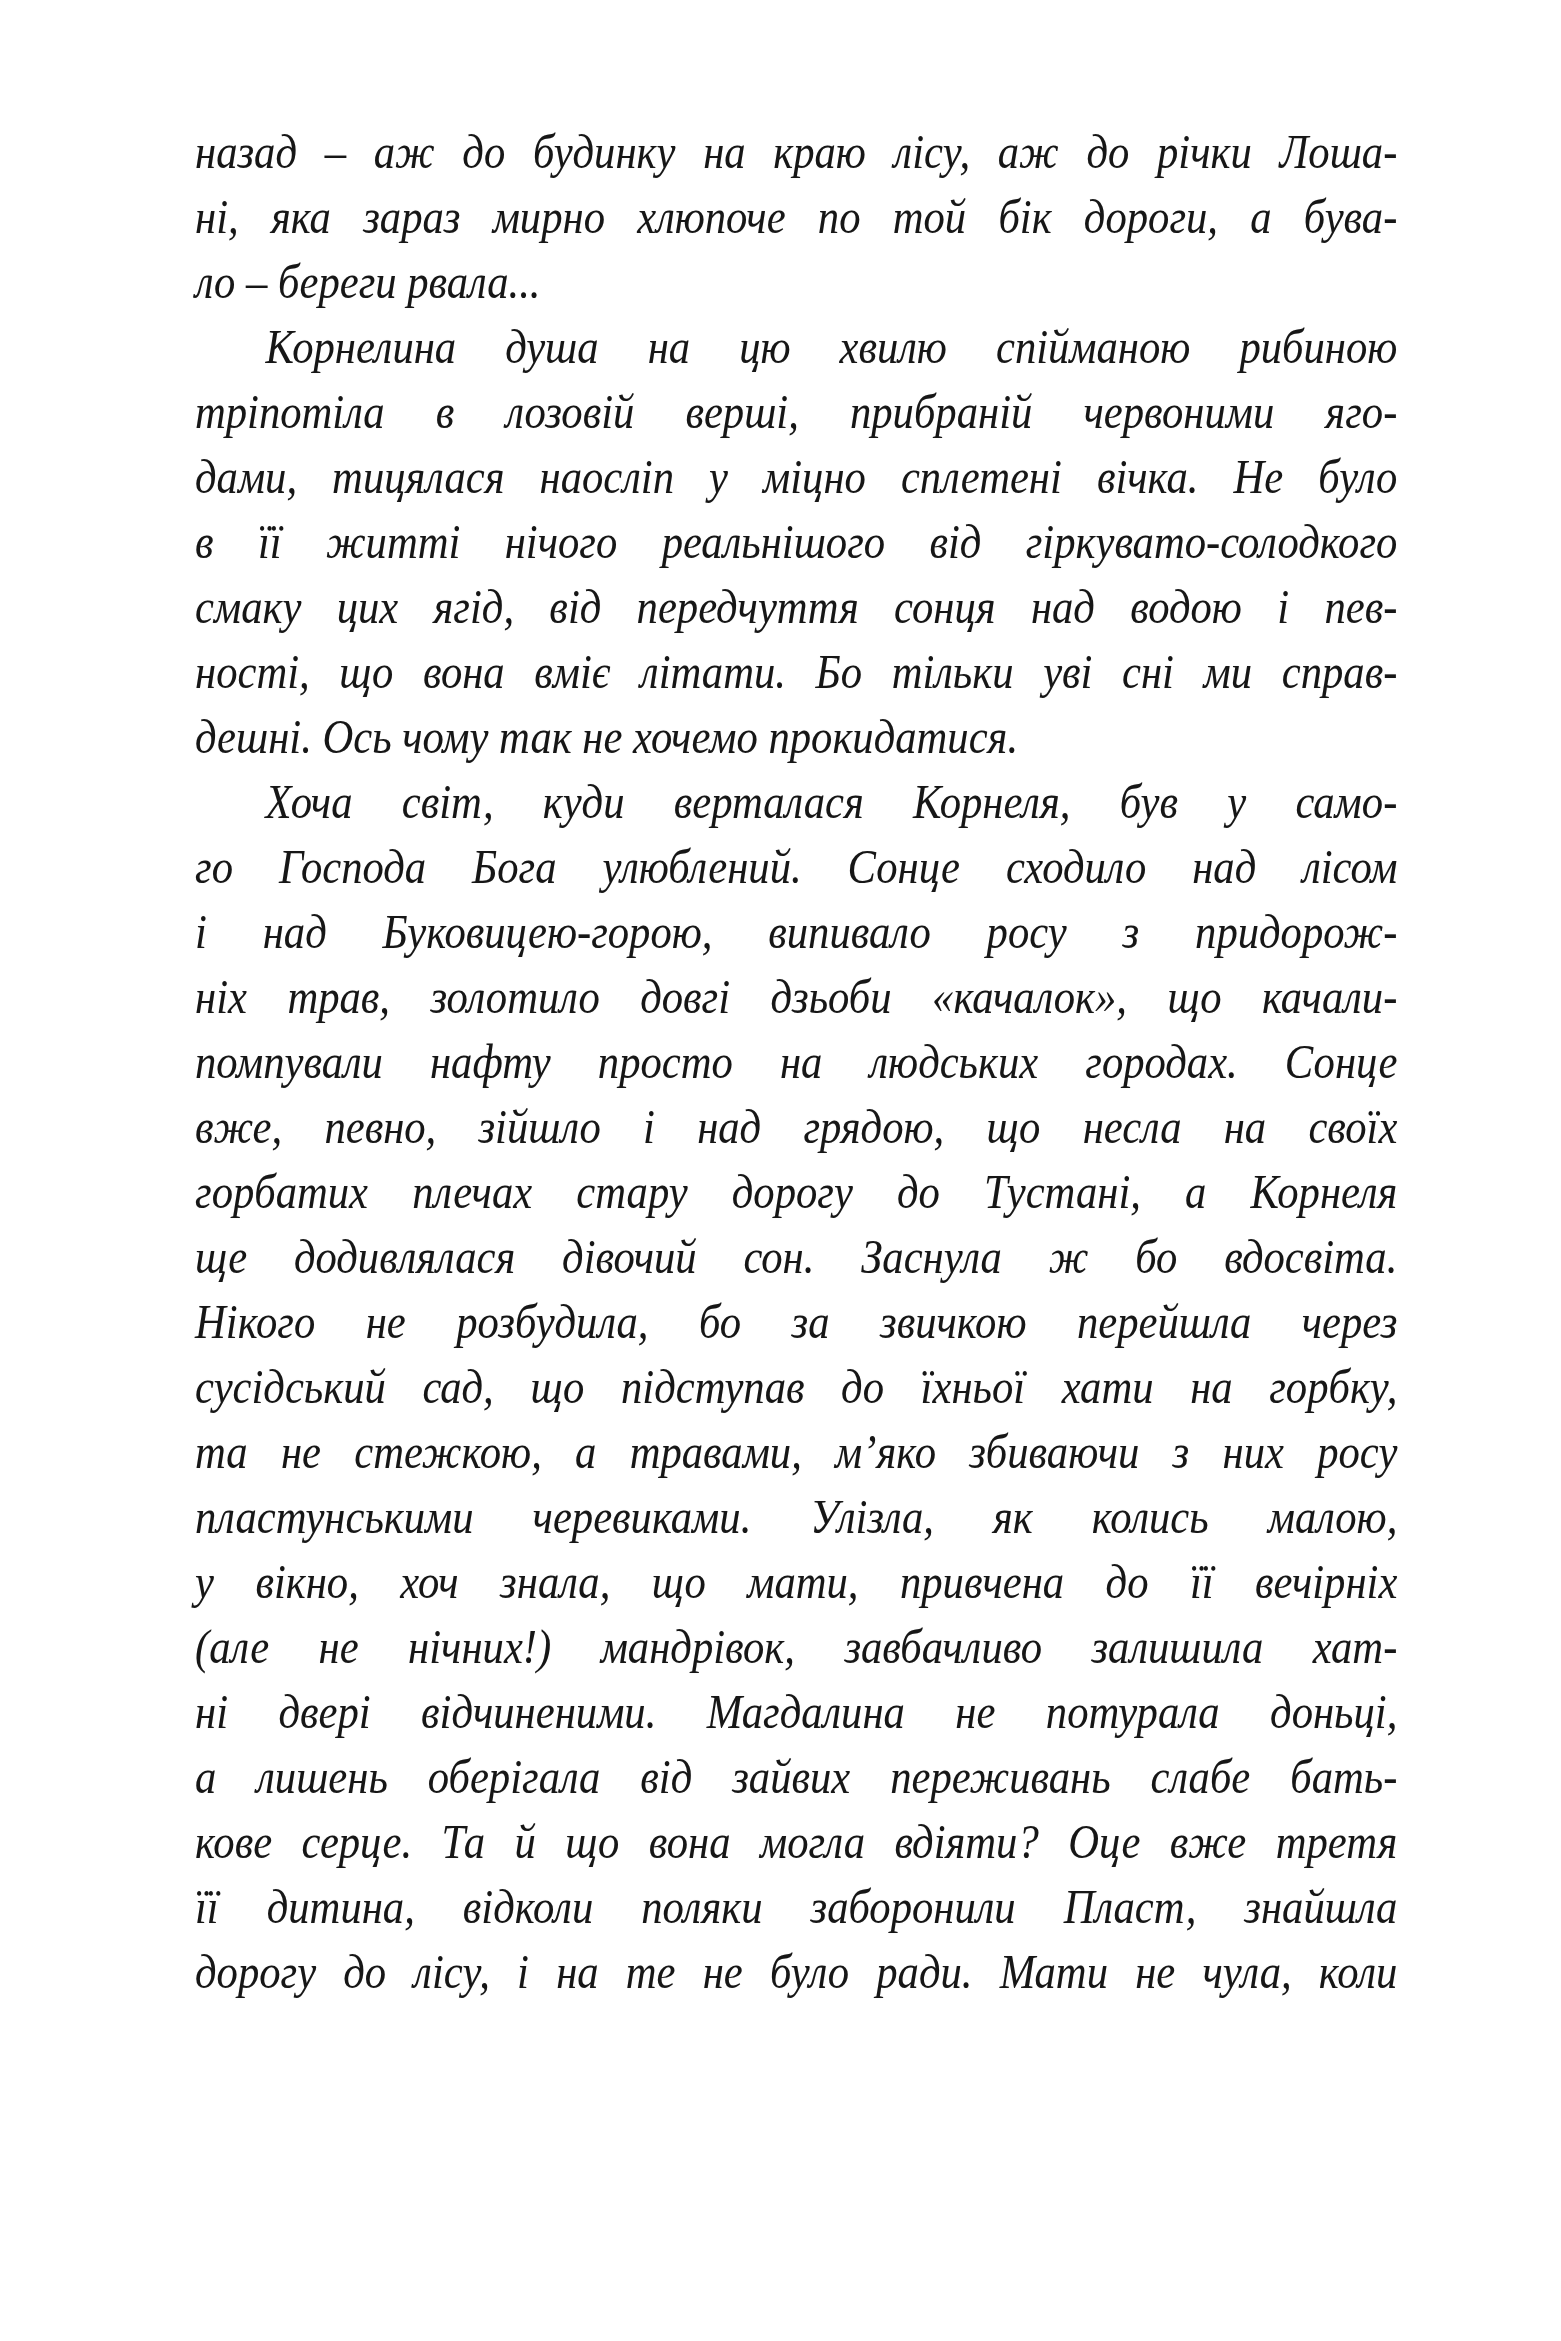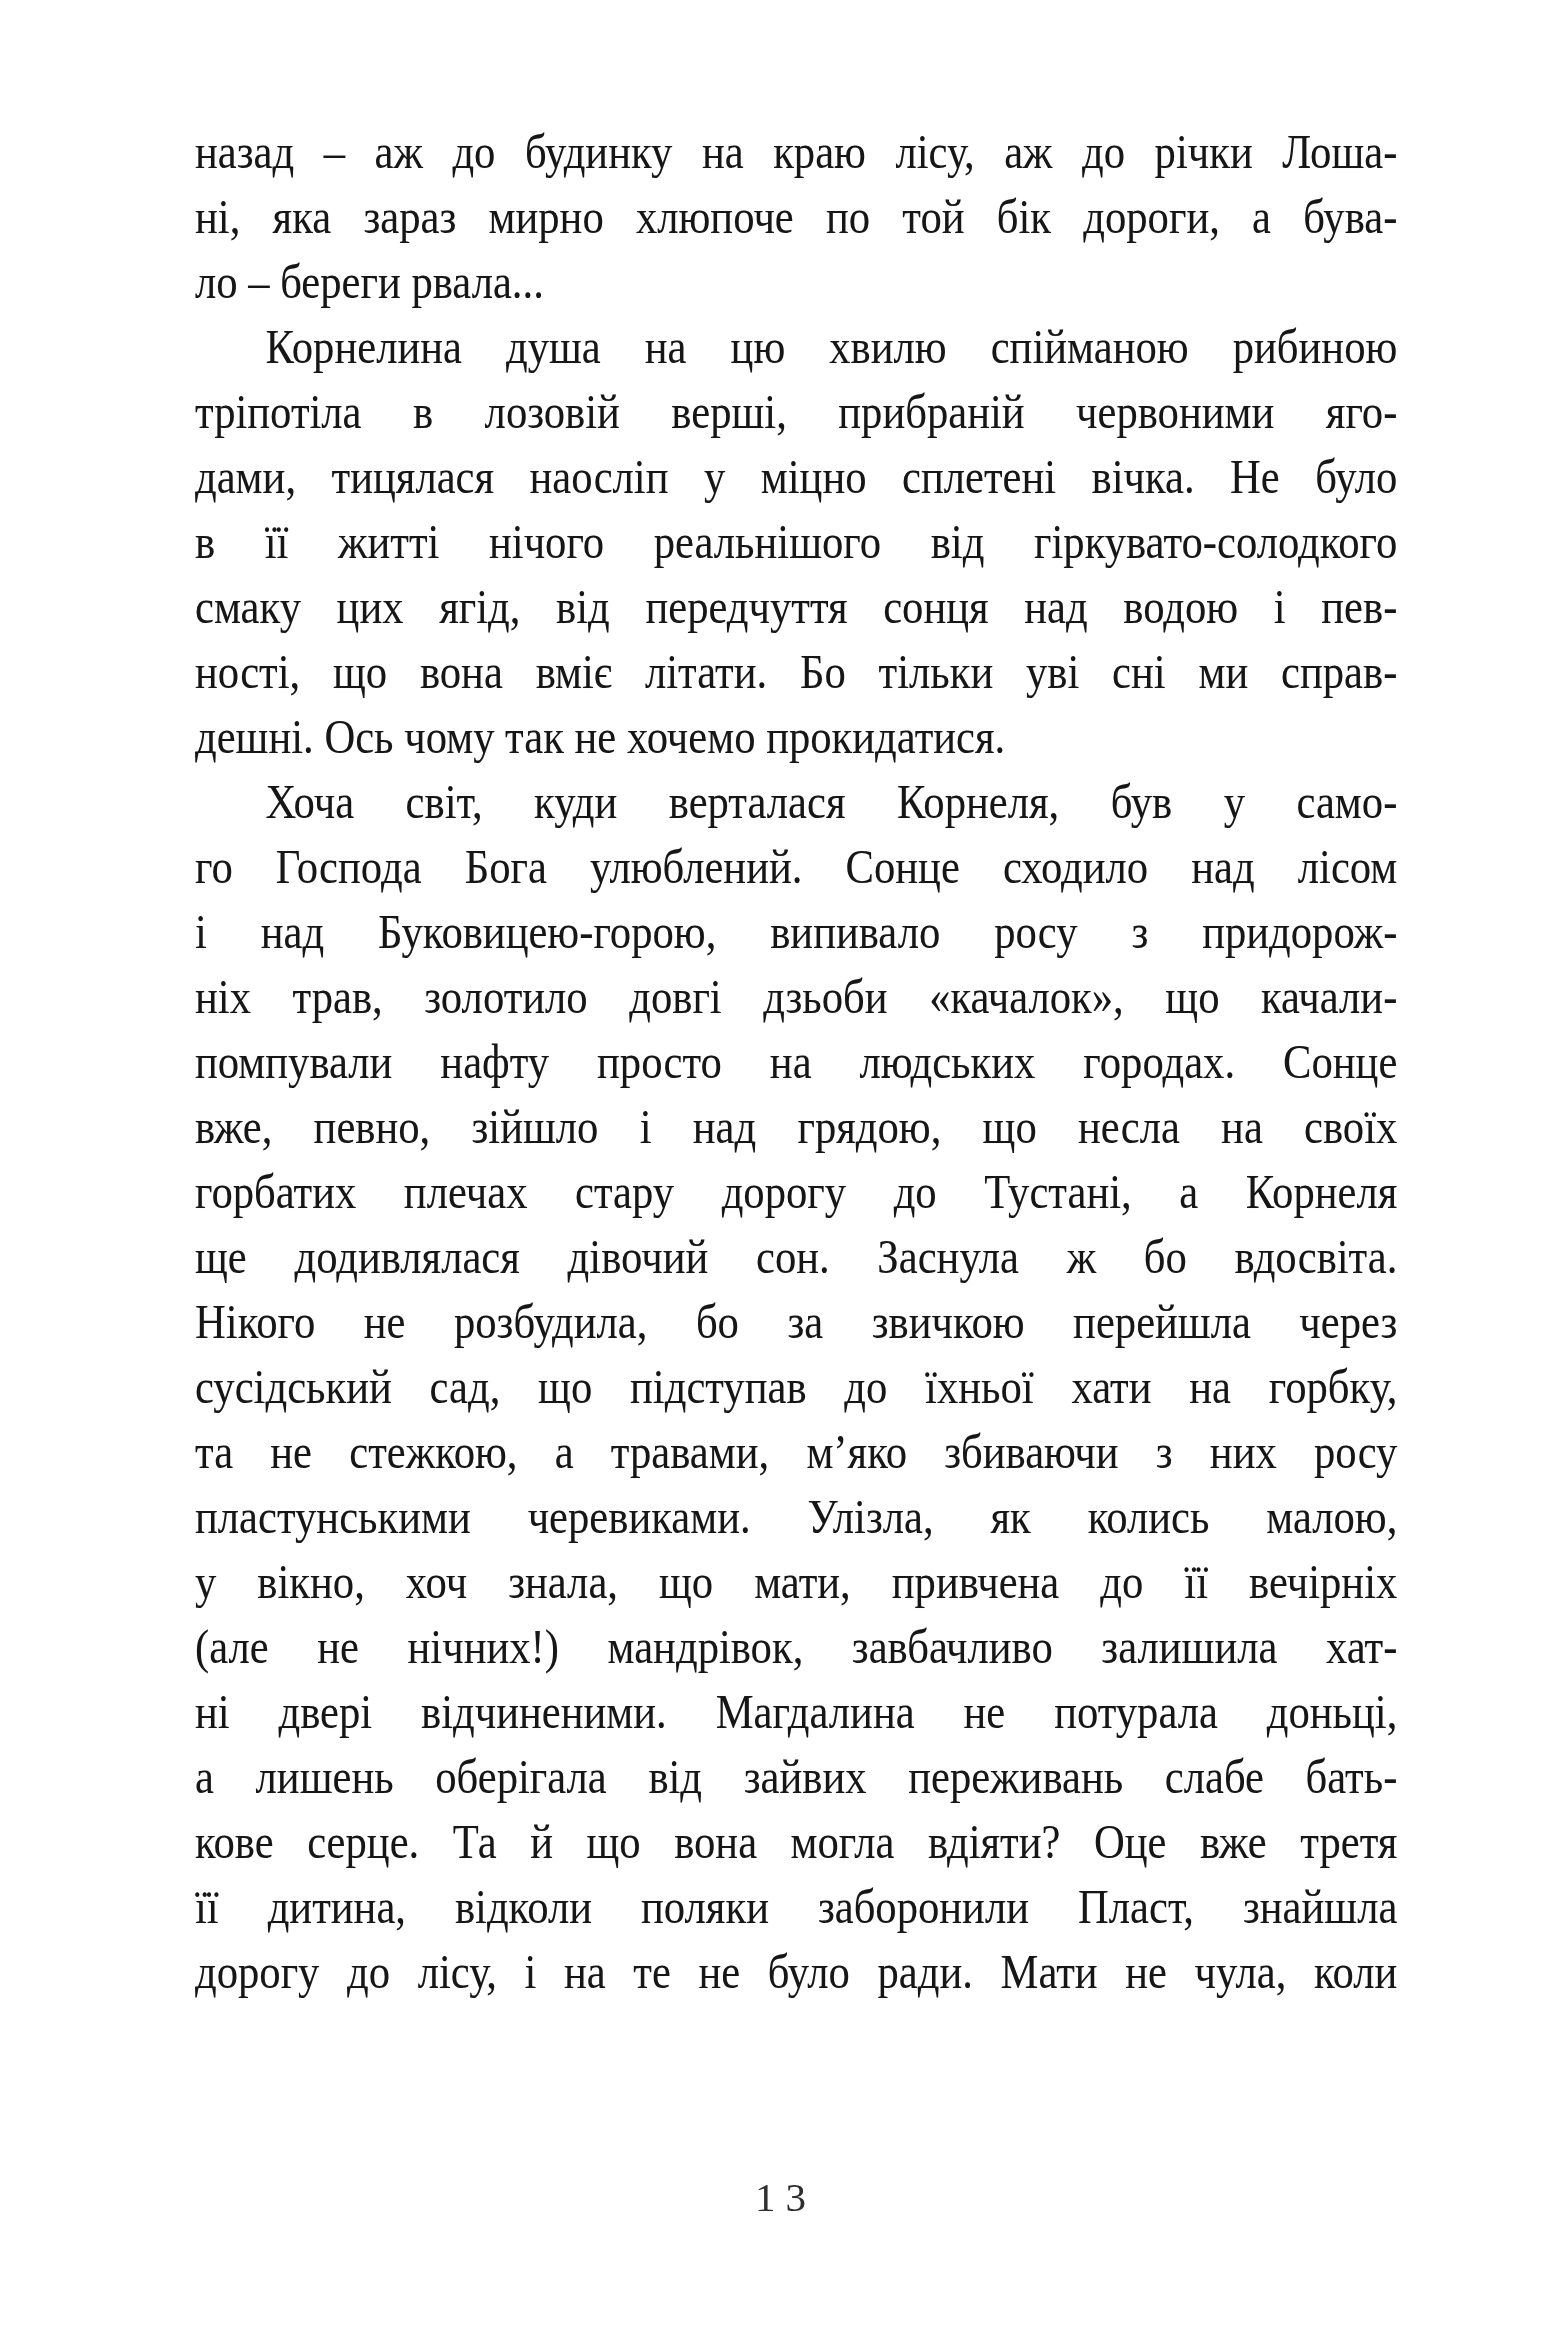--- a/index.html
+++ b/index.html
@@ -51,21 +51,21 @@
     font-size: 41px;
     letter-spacing: 9.8px;
     text-indent: 9.8px; 
     color: #2e2e2e;
     font-family: "Liberation Serif", "DejaVu Serif", serif;
   }
 </style>
 </head>
 <body>
 
-<div class="page" style="background: rgb(255, 255, 255);">
+<div class="page" style="background: rgb(255, 255, 255); font-style: italic;">
   <main class="text-block" style="color: rgb(22, 22, 22);">
       <div class="line">назад – аж до будинку на краю лісу, аж до річки Лоша-</div>
       <div class="line">ні, яка зараз мирно хлюпоче по той бік дороги, а бува-</div>
       <div class="line para-end">ло – береги рвала...</div>
       <div class="line indent">Корнелина душа на цю хвилю спійманою рибиною</div>
       <div class="line">тріпотіла в лозовій верші, прибраній червоними яго-</div>
       <div class="line">дами, тицялася наосліп у міцно сплетені вічка. Не було</div>
       <div class="line">в її житті нічого реальнішого від гіркувато-солодкого</div>
       <div class="line">смаку цих ягід, від передчуття сонця над водою і пев-</div>
       <div class="line">ності, що вона вміє літати. Бо тільки уві сні ми справ-</div>
@@ -83,15 +83,14 @@
       <div class="line">та не стежкою, а травами, м’яко збиваючи з них росу</div>
       <div class="line">пластунськими черевиками. Улізла, як колись малою,</div>
       <div class="line">у вікно, хоч знала, що мати, привчена до її вечірніх</div>
       <div class="line">(але не нічних!) мандрівок, завбачливо залишила хат-</div>
       <div class="line">ні двері відчиненими. Магдалина не потурала доньці,</div>
       <div class="line">а лишень оберігала від зайвих переживань слабе бать-</div>
       <div class="line">кове серце. Та й що вона могла вдіяти? Оце вже третя</div>
       <div class="line">її дитина, відколи поляки заборонили Пласт, знайшла</div>
       <div class="line">дорогу до лісу, і на те не було ради. Мати не чула, коли</div>
     </main>
-  <div class="page-number">13</div>
 </div>
 
 
 </body></html>

